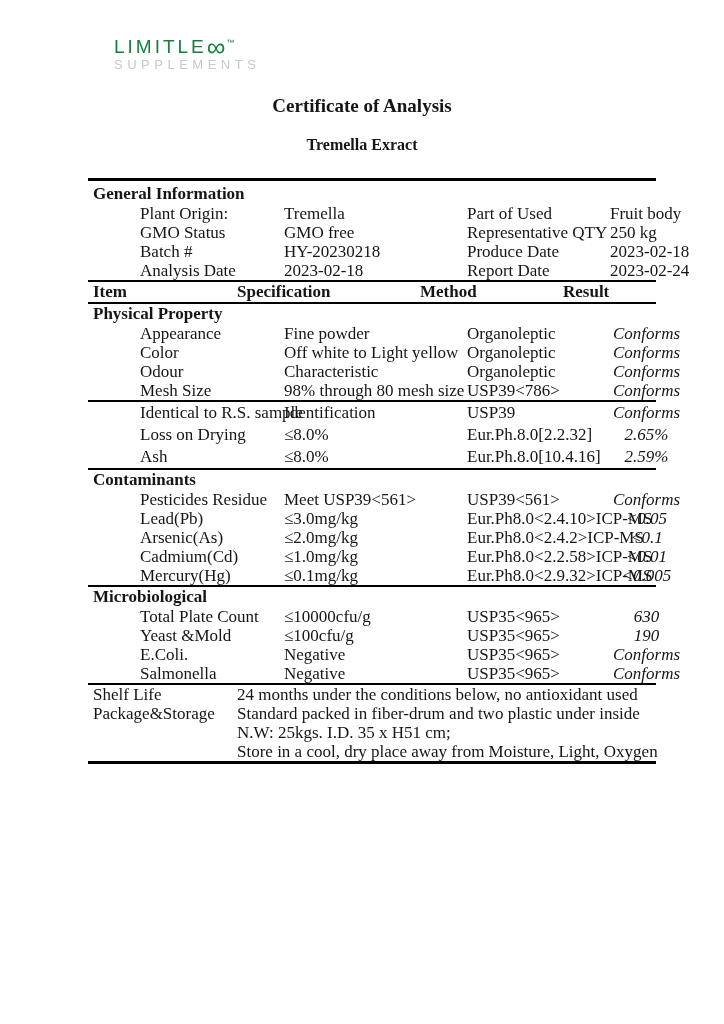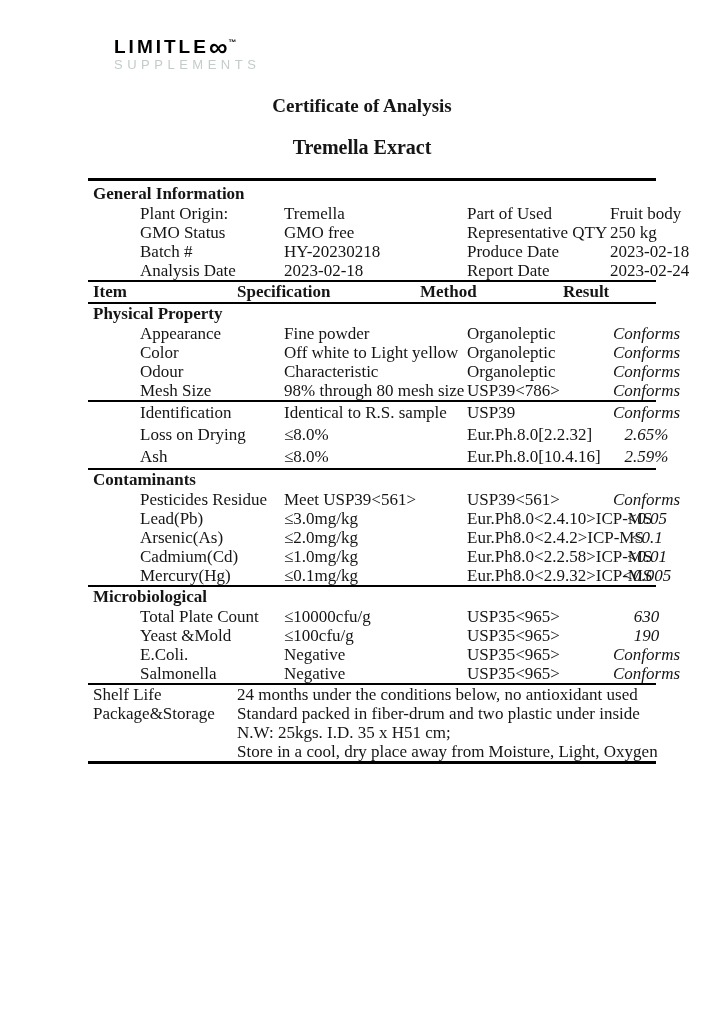--- a/index.html
+++ b/index.html
@@ -2,27 +2,27 @@
 <html><head>
 <meta charset="utf-8">
 <style>
   html,body { margin:0; padding:0; background:#ffffff; }
   .page {
     position:relative; width:724px; height:1024px; background:#ffffff;
     font-family:"Liberation Serif", serif; color:#151515; overflow:hidden;
   }
   
   .logo { position:absolute; left:114px; top:33px; font-family:"Liberation Sans", sans-serif; }
-  .brand { font-weight:bold; font-size:19px; letter-spacing:3px; color:#000000; line-height:20px; white-space:nowrap; }
+  .brand { font-weight:normal; font-size:19px; letter-spacing:3px; color:#15803d; line-height:20px; white-space:nowrap; }
   .brand .inf { font-size:26px; letter-spacing:0; vertical-align:-3px; }
   .brand .tm { font-size:8px; vertical-align:8px; letter-spacing:0; margin-left:1px; }
   .logo-sub { font-size:13px; letter-spacing:4.5px; color:#c3cccb; line-height:14px; margin-top:1px; white-space:nowrap; }
   
   .title { position:absolute; left:0; top:95px; width:100%; text-align:center; font-weight:bold; font-size:19px; }
-  .subtitle { position:absolute; left:0; top:136px; width:100%; text-align:center; font-weight:bold; font-size:20px; }
+  .subtitle { position:absolute; left:0; top:136px; width:100%; text-align:center; font-weight:bold; font-size:16px; }
   
   .doc { position:absolute; left:88px; top:178px; width:568px; font-size:17px; }
   .rule { border-top:2px solid #000; height:0; }
   .rule.thick { border-top-width:3px; }
   .sec-heading { font-weight:bold; line-height:20px; padding-left:5px; }
   .gi-heading { padding-top:3px; }
   .row { display:grid; grid-template-columns:144px 183px 143px 93px; padding-left:5px; line-height:19px;margin-left:47px; }
   .row.tall { line-height:22px; }
   .cell { white-space:nowrap; }
   .cell.c3 { text-align:center; padding-right:20px;font-style:italic; }
@@ -107,22 +107,22 @@
           <div class="cell c3">Conforms</div>
         </div>
         <div class="row">
           <div class="cell c0">Mesh Size</div>
           <div class="cell c1">98% through 80 mesh size</div>
           <div class="cell c2">USP39&lt;786&gt;</div>
           <div class="cell c3">Conforms</div>
         </div>
         <div class="rule"></div>
         <div class="row tall">
+          <div class="cell c1">Identical to R.S. sample</div>
           <div class="cell c0">Identification</div>
-          <div class="cell c1">Identical to R.S. sample</div>
           <div class="cell c2">USP39</div>
           <div class="cell c3">Conforms</div>
         </div>
         <div class="row tall">
           <div class="cell c0">Loss on Drying</div>
           <div class="cell c1">≤8.0%</div>
           <div class="cell c2">Eur.Ph.8.0[2.2.32]</div>
           <div class="cell c3">2.65%</div>
         </div>
         <div class="row tall">

